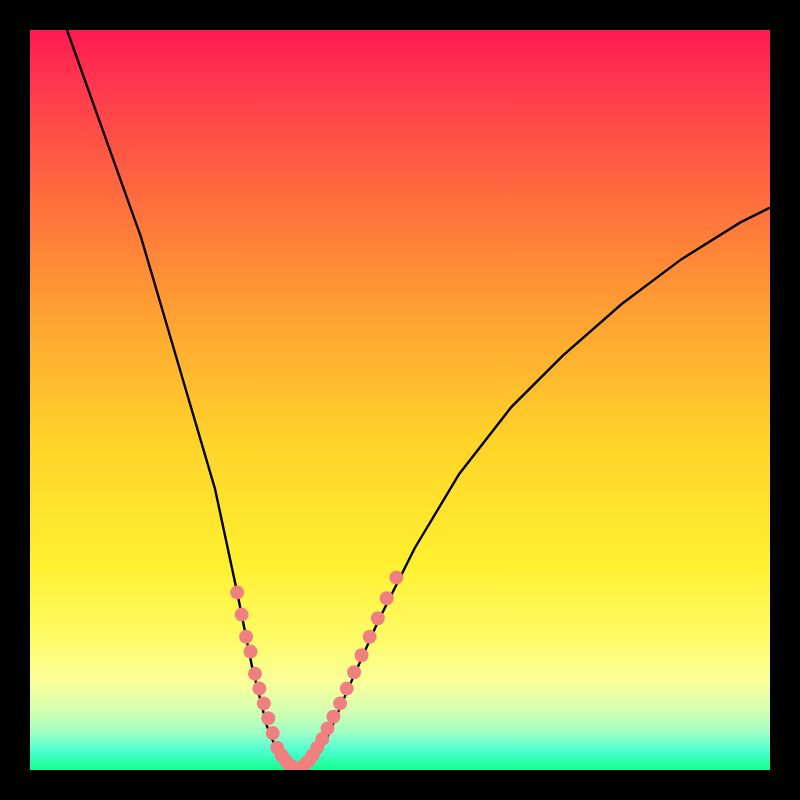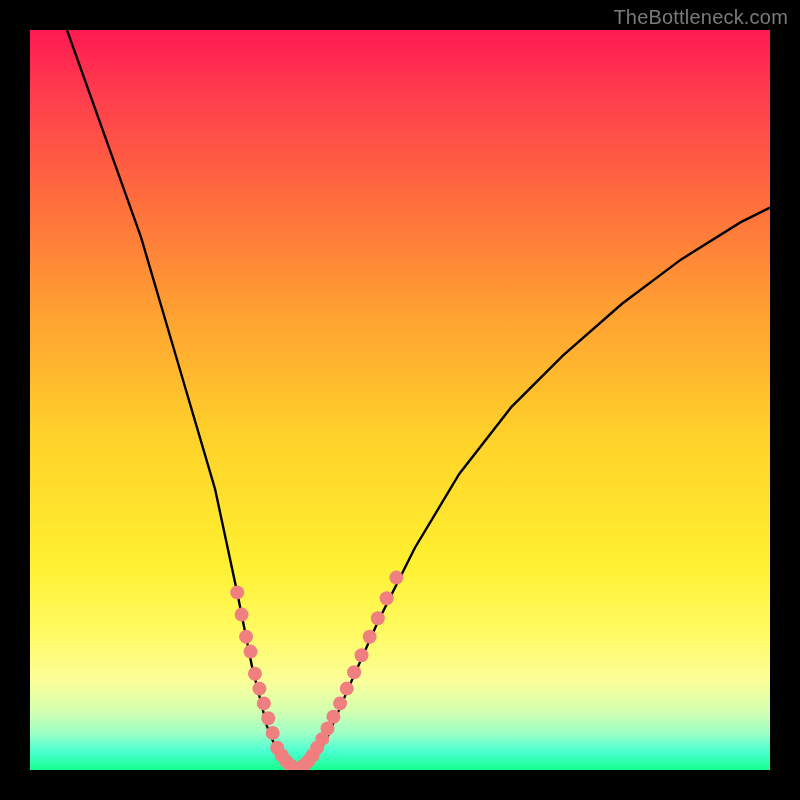--- a/index.html
+++ b/index.html
@@ -62,21 +62,20 @@
     font-size: 20px;
     font-weight: 500;
     letter-spacing: 0.2px;
     user-select: none;
   }
 </style>
 </head>
 <body>
 
 <div class="stage">
-  <div class="watermark">TheBottleneck.com</div>
 
   <div class="plot">
     <svg class="curve" viewBox="0 0 740 740" preserveAspectRatio="none">
       <path id="curve-path" d="M37.00 0.00 L74.00 103.60 L111.00 207.20 L148.00 333.00 L185.00 458.80 L207.20 562.40 L222.00 636.40 L236.80 695.60 L251.60 732.60 L266.40 740.00 L281.20 732.60 L296.00 710.40 L318.20 658.60 L347.80 592.00 L384.80 518.00 L429.20 444.00 L481.00 377.40 L532.80 325.60 L592.00 273.80 L651.20 229.40 L710.40 192.40 L740.00 177.60" fill="none" stroke="#000000" stroke-width="2.4"></path>
     </svg>
     <svg class="points" viewBox="0 0 740 740" preserveAspectRatio="none">
       <g id="points-g">
           <circle cx="207.20" cy="562.40" r="7" fill="#f08080"></circle>
           <circle cx="211.64" cy="584.60" r="7" fill="#f08080"></circle>
           <circle cx="216.08" cy="606.80" r="7" fill="#f08080"></circle>

